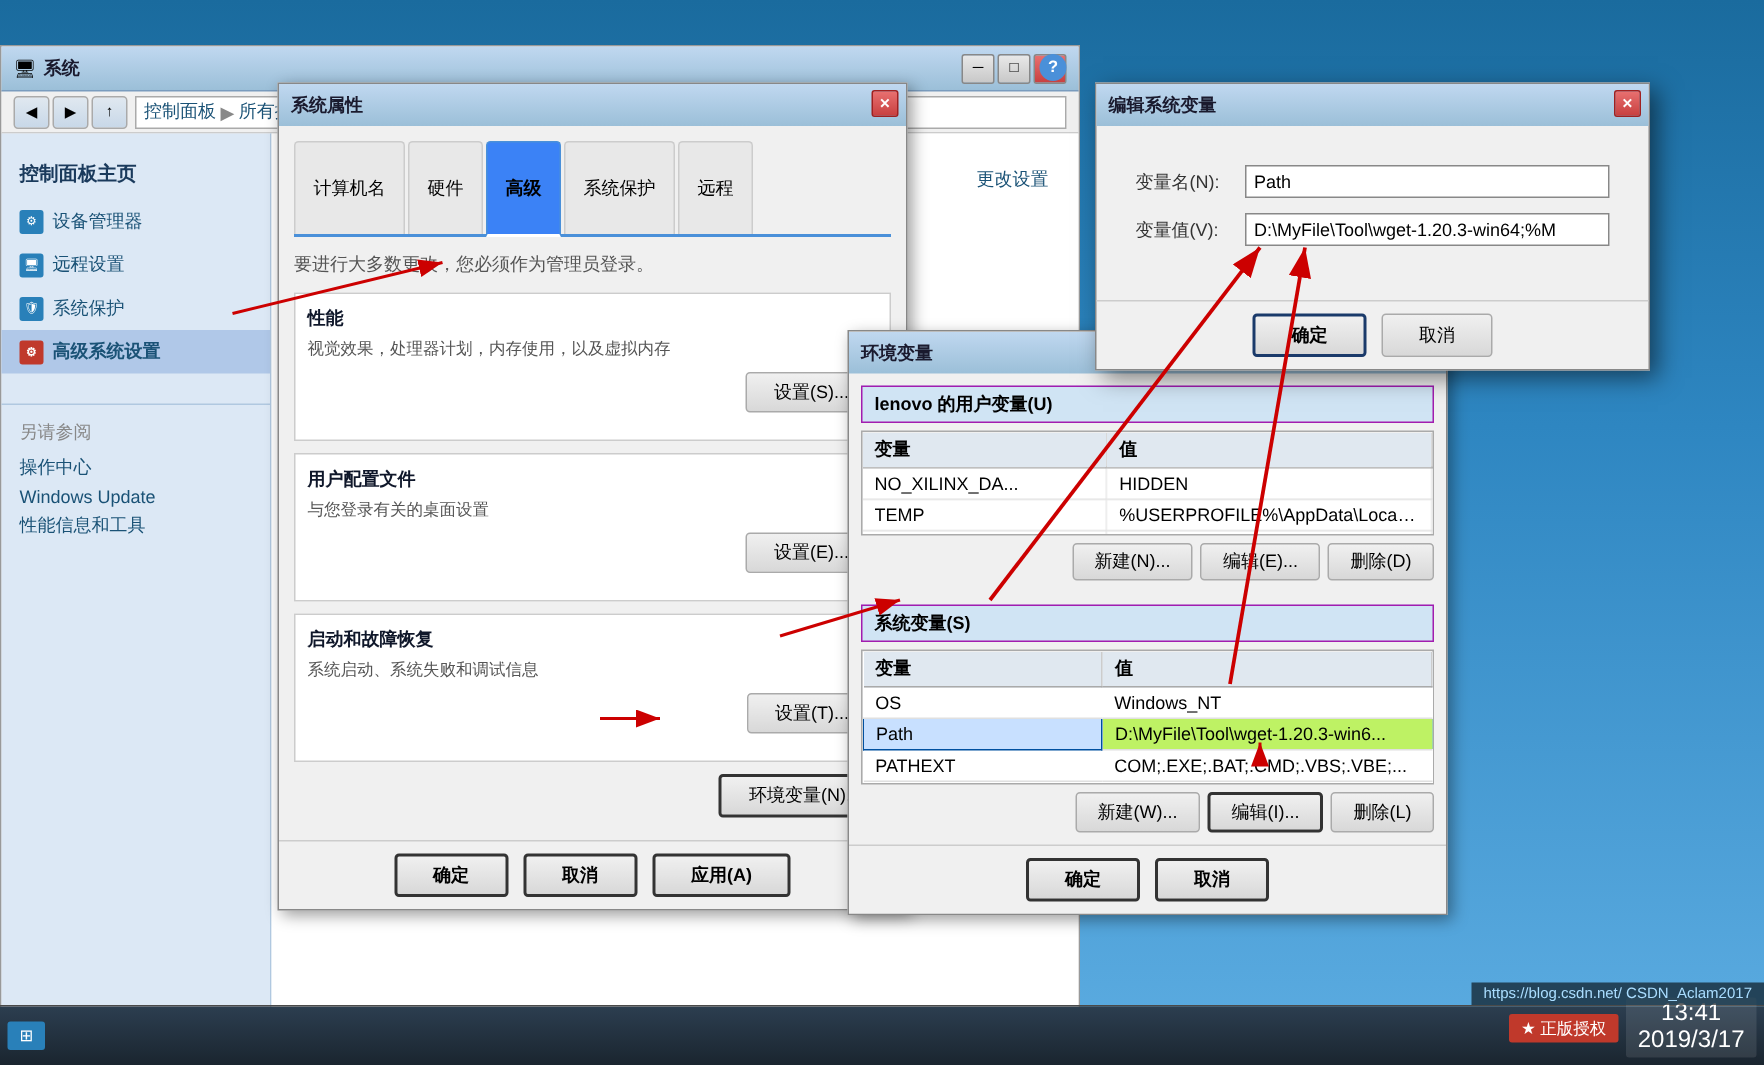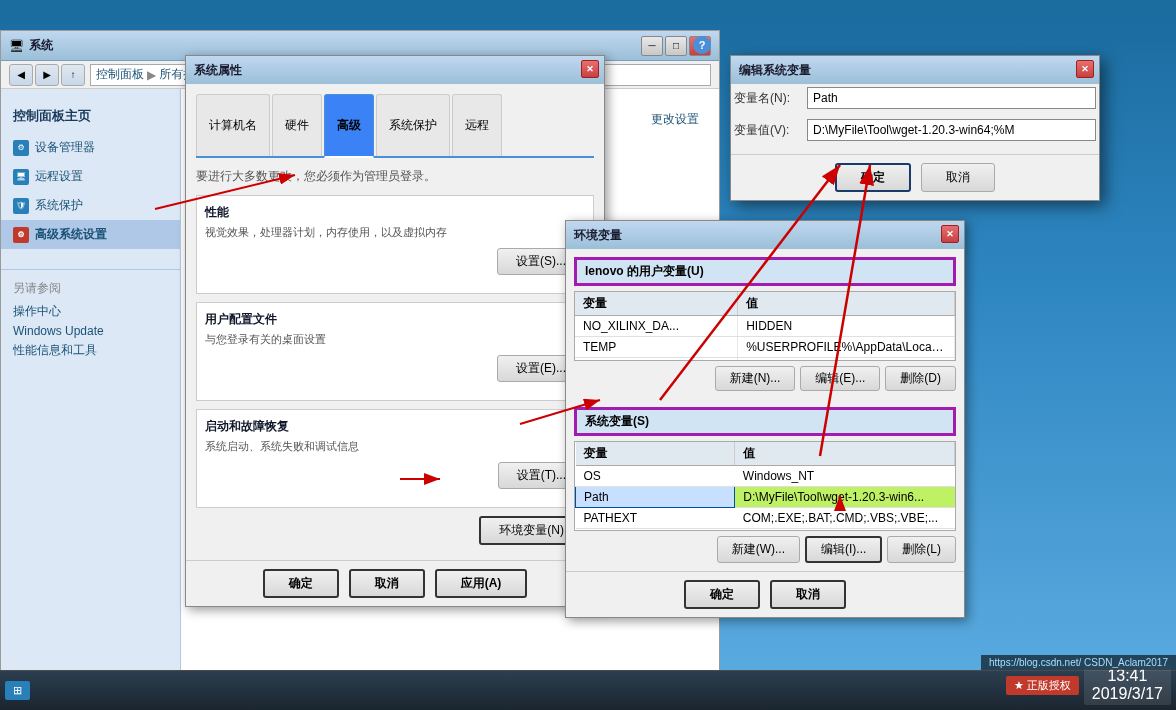--- a/index.html
+++ b/index.html
@@ -358,21 +358,21 @@
       width: 400px;
       background: #f0f0f0;
       border: 1px solid #888;
       box-shadow: 3px 3px 10px rgba(0,0,0,0.4);
       z-index: 30;
     }
 
     .env-section { padding: 8px; }
     .env-section-title {
       background: #d0e4f4;
-      border: 3px solid #a21caf;
+      border: 1px solid #a21caf;
       padding: 3px 8px;
       font-size: 12px;
       font-weight: bold;
       margin-bottom: 5px;
     }
 
     .env-btn-row {
       display: flex;
       gap: 5px;
       justify-content: flex-end;
@@ -394,21 +394,21 @@
       top: 55px;
       left: 730px;
       width: 370px;
       background: #f0f0f0;
       border: 1px solid #888;
       box-shadow: 5px 5px 15px rgba(0,0,0,0.5);
       z-index: 40;
     }
 
     .editvar-body {
-      padding: 3px;
+      padding: 26px;
     }
 
     .editvar-row {
       display: flex;
       align-items: center;
       margin-bottom: 10px;
       gap: 8px;
     }
 
     .editvar-label {

